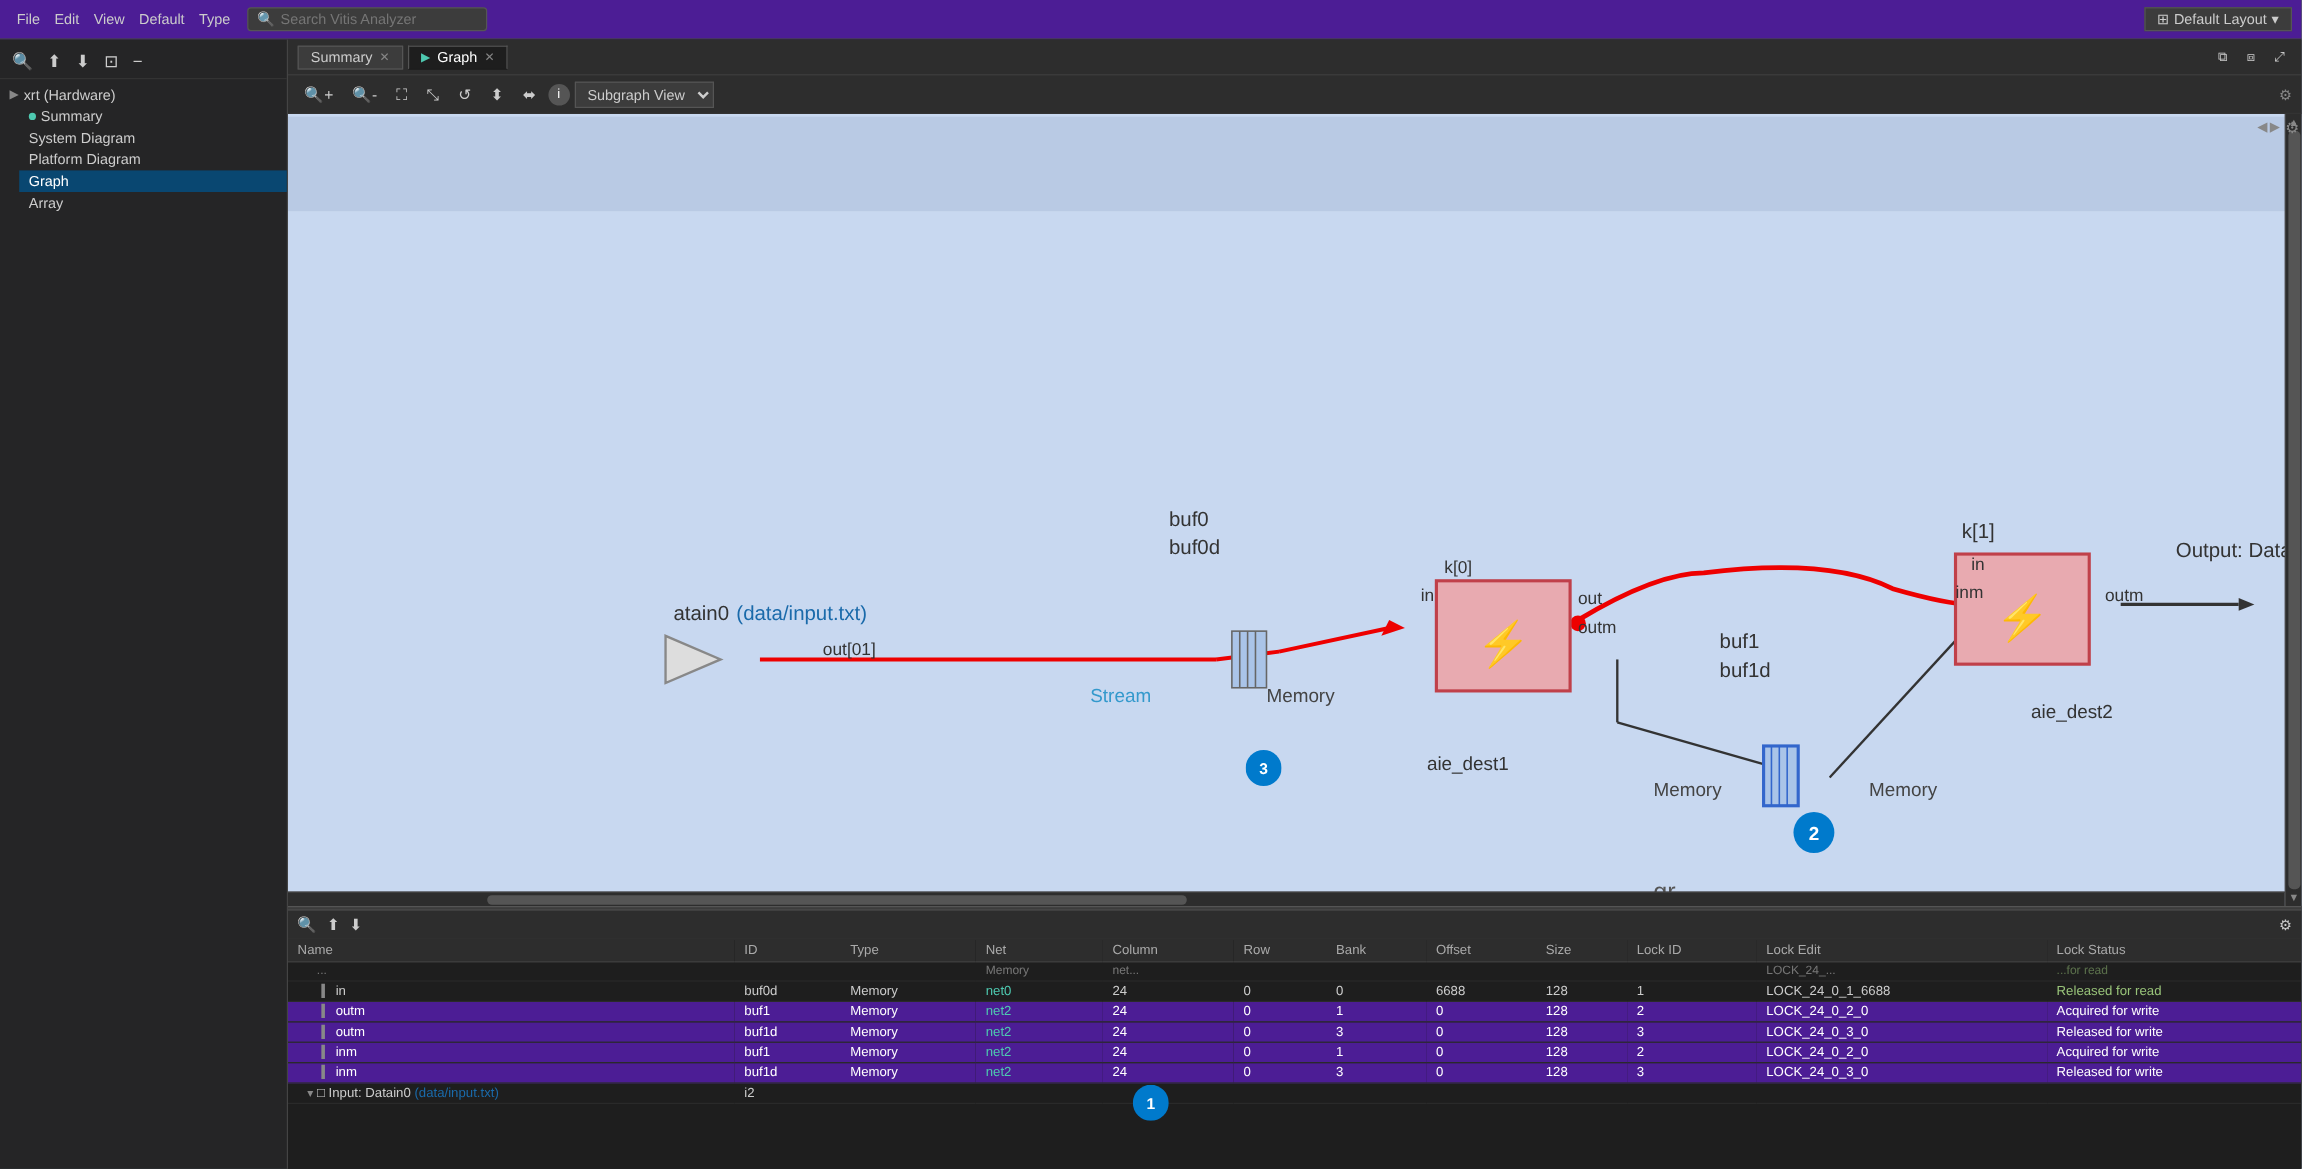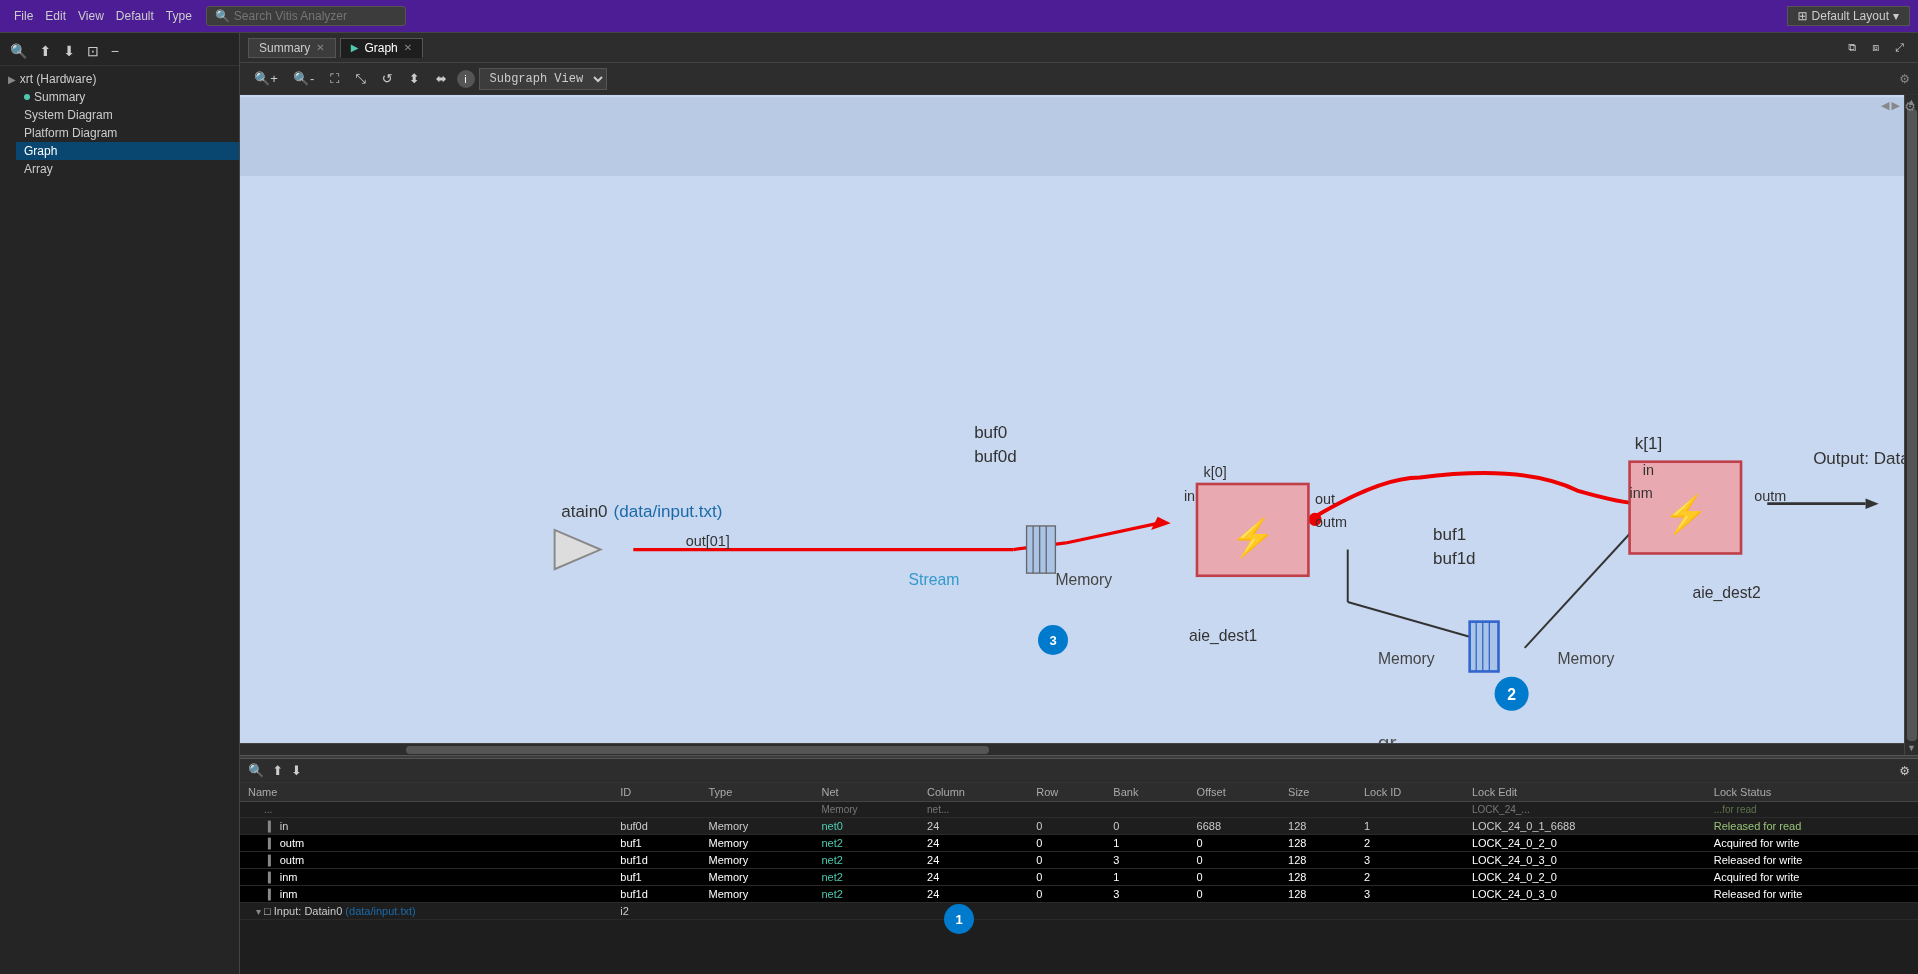--- a/index.html
+++ b/index.html
@@ -32,40 +32,40 @@
     
     #tabbar { display: flex; align-items: center; background: #2d2d2d; border-bottom: 1px solid #444; height: 30px; padding: 0 8px; gap: 4px; }
     .tab { display: flex; align-items: center; background: #3c3c3c; border: 1px solid #555; padding: 2px 10px; font-size: 12px; cursor: pointer; gap: 6px; color: #ccc; }
     .tab.active { background: #1e1e1e; border-bottom-color: #1e1e1e; color: #fff; }
     .tab .close-btn { font-size: 10px; color: #888; cursor: pointer; }
     .tab .play-icon { color: #4ec9b0; font-size: 10px; }
 
     
     #graph-toolbar { display: flex; align-items: center; background: #2d2d2d; border-bottom: 1px solid #333; height: 32px; padding: 0 8px; gap: 4px; }
     .toolbar-btn { background: none; border: none; color: #ccc; cursor: pointer; padding: 3px 6px; font-size: 13px; }
-    .subgraph-select { background: #3c3c3c; border: 1px solid #555; color: #ccc; font-size: 12px; padding: 2px 6px; cursor: pointer; font-family: Liberation Mono, monospace; }
+    .subgraph-select { background: #3c3c3c; border: 1px solid #555; color: #ccc; font-size: 12px; padding: 2px 6px; cursor: pointer; }
     .gear-icon { margin-left: auto; color: #888; cursor: pointer; }
 
     
     #graph-canvas { flex: 1; background: #c8d8f0; position: relative; overflow: hidden; min-height: 300px; }
 
     
     #splitter { height: 4px; background: #3c3c3c; cursor: row-resize; border-top: 1px solid #555; border-bottom: 1px solid #555; }
 
     
     #bottom-panel { height: 220px; display: flex; flex-direction: column; background: #1e1e1e; }
     #bottom-toolbar { display: flex; align-items: center; background: #2d2d2d; padding: 4px 8px; gap: 8px; border-bottom: 1px solid #333; }
     #bottom-toolbar button { background: none; border: none; color: #ccc; cursor: pointer; font-size: 13px; }
     #bottom-content { flex: 1; overflow-y: auto; overflow-x: auto; }
 
     
     table { width: 100%; border-collapse: collapse; font-size: 11px; }
     table th { background: #2d2d2d; color: #aaa; padding: 3px 8px; text-align: left; border-bottom: 1px solid #444; position: sticky; top: 0; font-weight: normal; white-space: nowrap; }
     table td { padding: 2px 8px; border-bottom: 1px solid #2a2a2a; white-space: nowrap; color: #ccc; }
-    table tr.selected { background: #000000; }
+    table tr.selected { background: #4c1d95; }
     table tr.selected td { color: #fff; }
     .net-link { color: #4ec9b0; cursor: pointer; }
     .lock-status-acquired { color: #e06c75; }
     .lock-status-released { color: #98c379; }
     .cell-icon { color: #888; margin-right: 4px; font-size: 10px; }
 
     
     #bottom-tabs { display: flex; align-items: center; background: #2d2d2d; border-top: 1px solid #444; height: 26px; padding: 0 4px; }
     .bottom-tab { padding: 2px 12px; font-size: 11px; color: #aaa; cursor: pointer; border-bottom: 2px solid transparent; }
     .bottom-tab.active { color: #fff; border-bottom-color: #007acc; }

